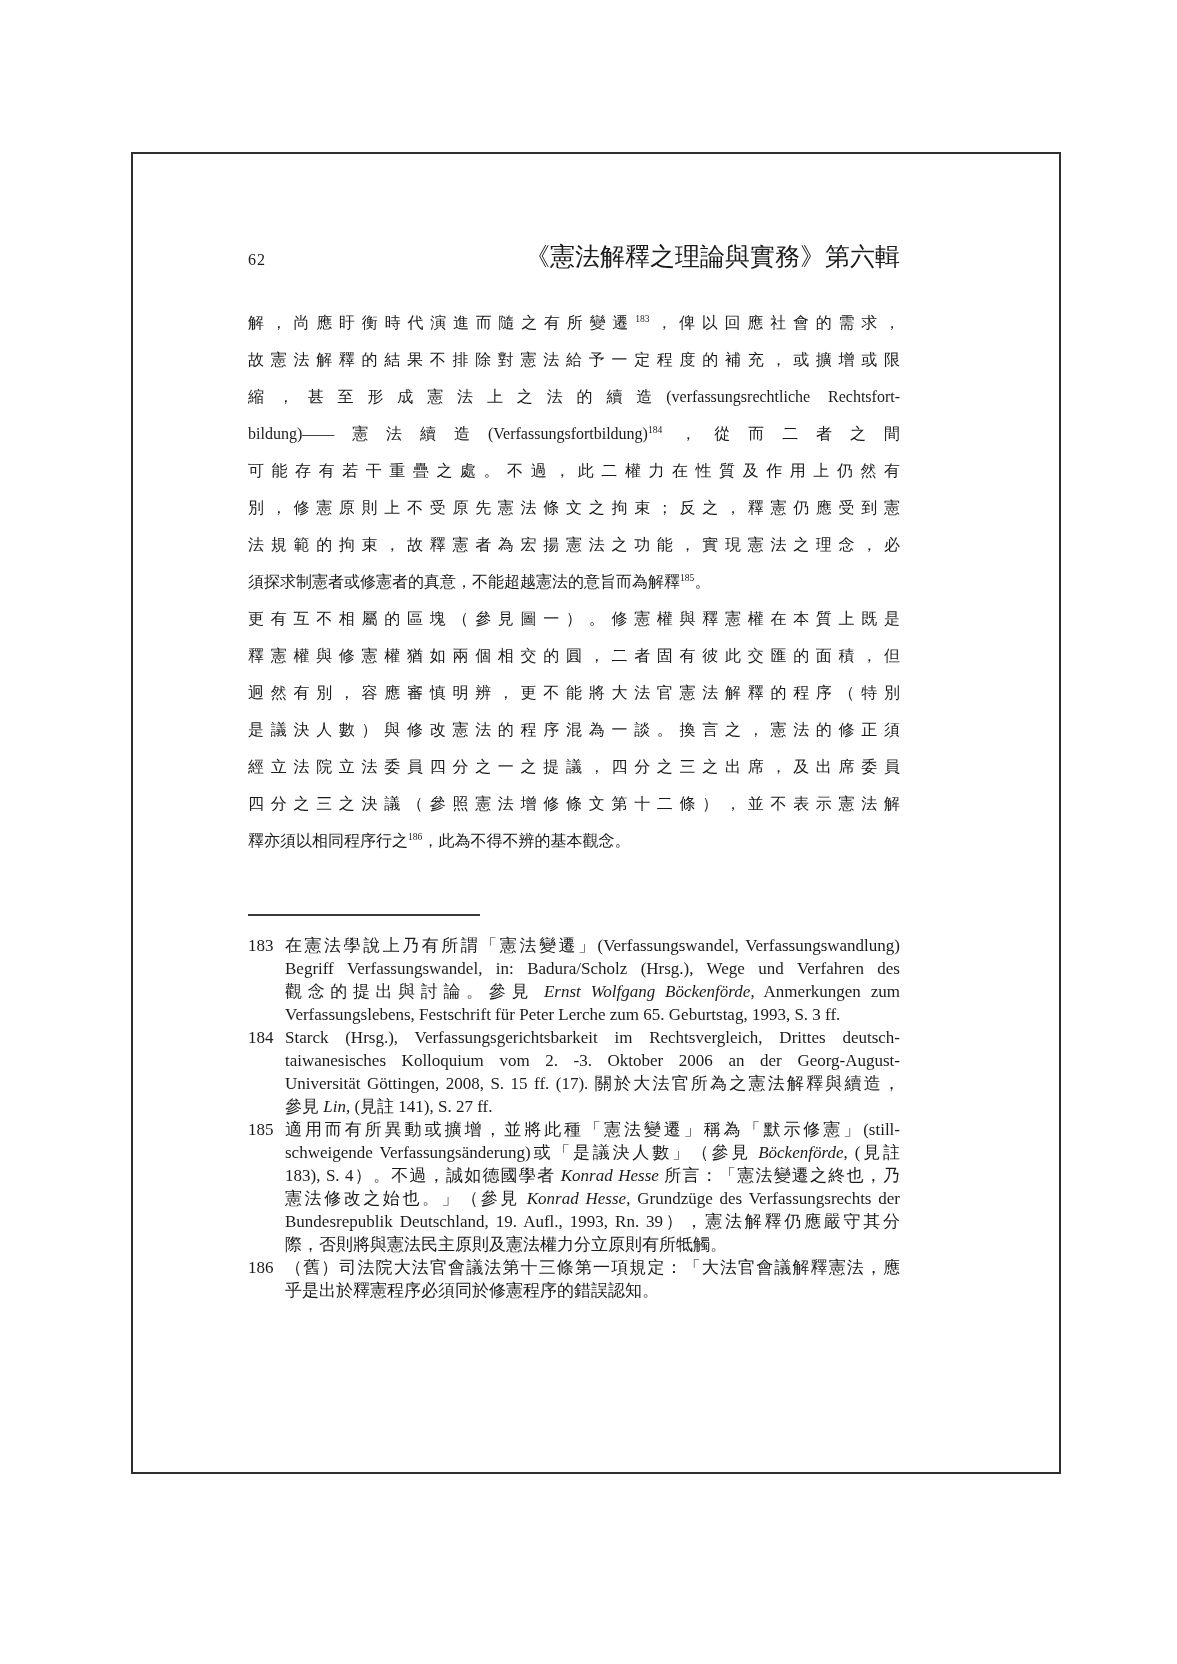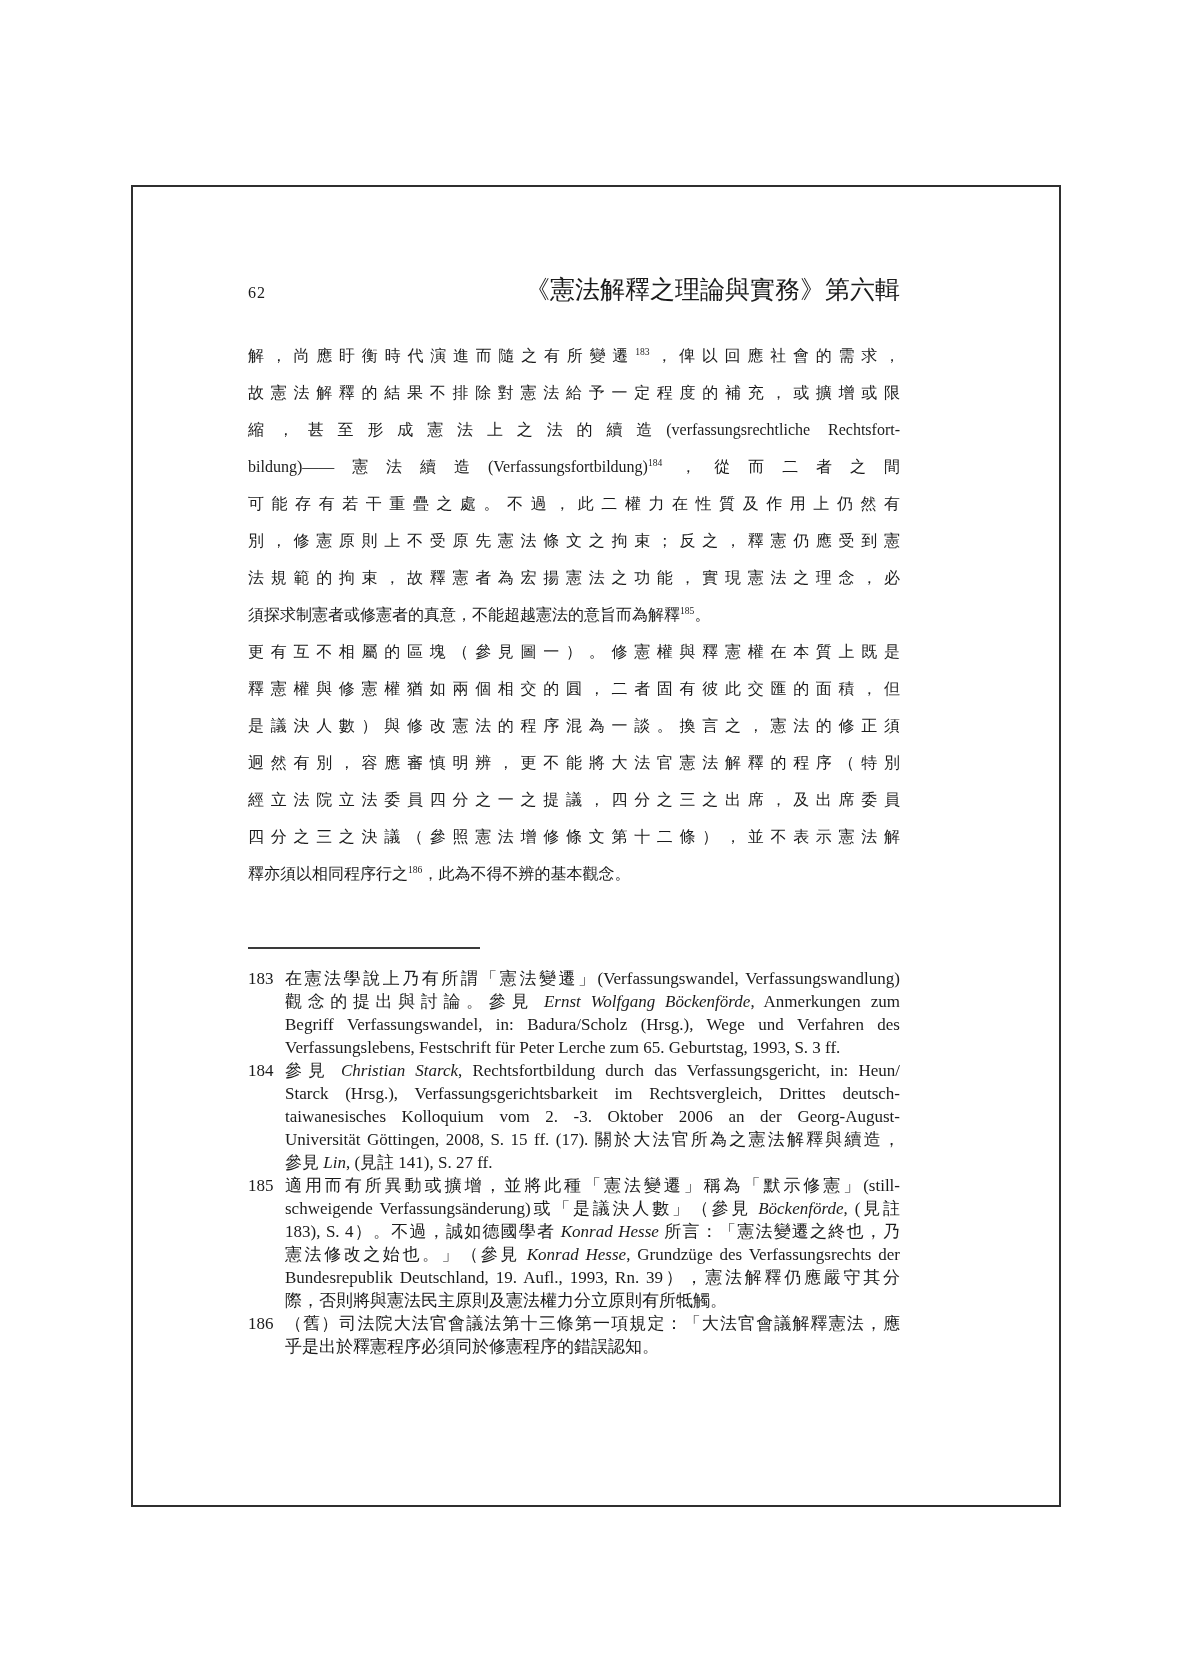--- a/index.html
+++ b/index.html
@@ -9,21 +9,20 @@
     position: relative;
     font-family: "Liberation Serif", "DejaVu Serif", serif;
     color: #1b1b1b;
     overflow: hidden;
   }
   .frame {
     position: absolute; left: 131px; top: 152px;
     width: 926px; height: 1318px;
     border: 2px solid #2f2f2f;
     background: #ffffff;
-    margin-top: 33px;
   }
   .header-row {
     position: absolute; left: 115px; top: 86px; width: 652px;
     display: flex; justify-content: space-between; align-items: baseline;
   }
   .page-num { font-size: 16px; letter-spacing: 1px; }
   .header-title { font-size: 25px; }
   .bodytext {
     position: absolute; left: 115px; top: 150px; width: 652px;
     font-size: 16px; line-height: 37px;
@@ -56,40 +55,39 @@
       <div class="tline just"><span>解，尚應盱衡時代演進而隨之有所變遷</span><sup>183</sup><span>，俾以回應社會的需求，</span></div>
       <div class="tline just"><span>故憲法解釋的結果不排除對憲法給予一定程度的補充，或擴增或限</span></div>
       <div class="tline just"><span>縮，甚至形成憲法上之法的續造(verfassungsrechtliche Rechtsfort-</span></div>
       <div class="tline just"><span>bildung)——憲法續造(Verfassungsfortbildung)</span><sup>184</sup><span>，從而二者之間</span></div>
       <div class="tline just"><span>可能存有若干重疊之處。不過，此二權力在性質及作用上仍然有</span></div>
       <div class="tline just"><span>別，修憲原則上不受原先憲法條文之拘束；反之，釋憲仍應受到憲</span></div>
       <div class="tline just"><span>法規範的拘束，故釋憲者為宏揚憲法之功能，實現憲法之理念，必</span></div>
       <div class="tline"><span>須探求制憲者或修憲者的真意，不能超越憲法的意旨而為解釋</span><sup>185</sup><span>。</span></div>
       <div class="tline just"><span>更有互不相屬的區塊（參見圖一）。修憲權與釋憲權在本質上既是</span></div>
       <div class="tline just"><span>釋憲權與修憲權猶如兩個相交的圓，二者固有彼此交匯的面積，但</span></div>
+      <div class="tline just"><span>迥然有別，容應審慎明辨，更不能將大法官憲法解釋的程序（特別</span></div>
       <div class="tline just"><span>是議決人數）與修改憲法的程序混為一談。換言之，憲法的修正須</span></div>
-      <div class="tline just"><span>迥然有別，容應審慎明辨，更不能將大法官憲法解釋的程序（特別</span></div>
       <div class="tline just"><span>經立法院立法委員四分之一之提議，四分之三之出席，及出席委員</span></div>
       <div class="tline just"><span>四分之三之決議（參照憲法增修條文第十二條），並不表示憲法解</span></div>
       <div class="tline"><span>釋亦須以相同程序行之</span><sup>186</sup><span>，此為不得不辨的基本觀念。</span></div>
     </div>
 
   <div class="fnrule"></div>
 
   <div class="fnotes" id="fnotes">
       <div class="footnote">
         <span class="fn-num">183</span>
         <div class="tline just"><span>在憲法學說上乃有所謂「憲法變遷」(Verfassungswandel, Verfassungswandlung)</span></div>
+        <div class="tline just"><span>Begriff Verfassungswandel, in: Badura/Scholz (Hrsg.), Wege und Verfahren des</span></div>
         <div class="tline just"><span>觀念的提出與討論。參見 </span><i>Ernst Wolfgang Böckenförde</i><span>, Anmerkungen zum</span></div>
-        <div class="tline just"><span>Begriff Verfassungswandel, in: Badura/Scholz (Hrsg.), Wege und Verfahren des</span></div>
         <div class="tline"><span>Verfassungslebens, Festschrift für Peter Lerche zum 65. Geburtstag, 1993, S. 3 ff.</span></div>
       </div>
       <div class="footnote">
         <span class="fn-num">184</span>
-        <div class="tline just"><span>參見 </span><i>Christian Starck</i><span>, Rechtsfortbildung durch das Verfassungsgericht, in: Heun/</span></div>
         <div class="tline just"><span>Starck (Hrsg.), Verfassungsgerichtsbarkeit im Rechtsvergleich, Drittes deutsch-</span></div>
         <div class="tline just"><span>taiwanesisches Kolloquium vom 2. -3. Oktober 2006 an der Georg-August-</span></div>
         <div class="tline just"><span>Universität Göttingen, 2008, S. 15 ff. (17). 關於大法官所為之憲法解釋與續造，</span></div>
         <div class="tline"><span>參見 </span><i>Lin</i><span>, (見註 141), S. 27 ff.</span></div>
       </div>
       <div class="footnote">
         <span class="fn-num">185</span>
         <div class="tline just"><span>適用而有所異動或擴增，並將此種「憲法變遷」稱為「默示修憲」(still-</span></div>
         <div class="tline just"><span>schweigende Verfassungsänderung)或「是議決人數」（參見 </span><i>Böckenförde</i><span>, (見註</span></div>
         <div class="tline just"><span>183), S. 4）。不過，誠如德國學者 </span><i>Konrad Hesse</i><span> 所言：「憲法變遷之終也，乃</span></div>

